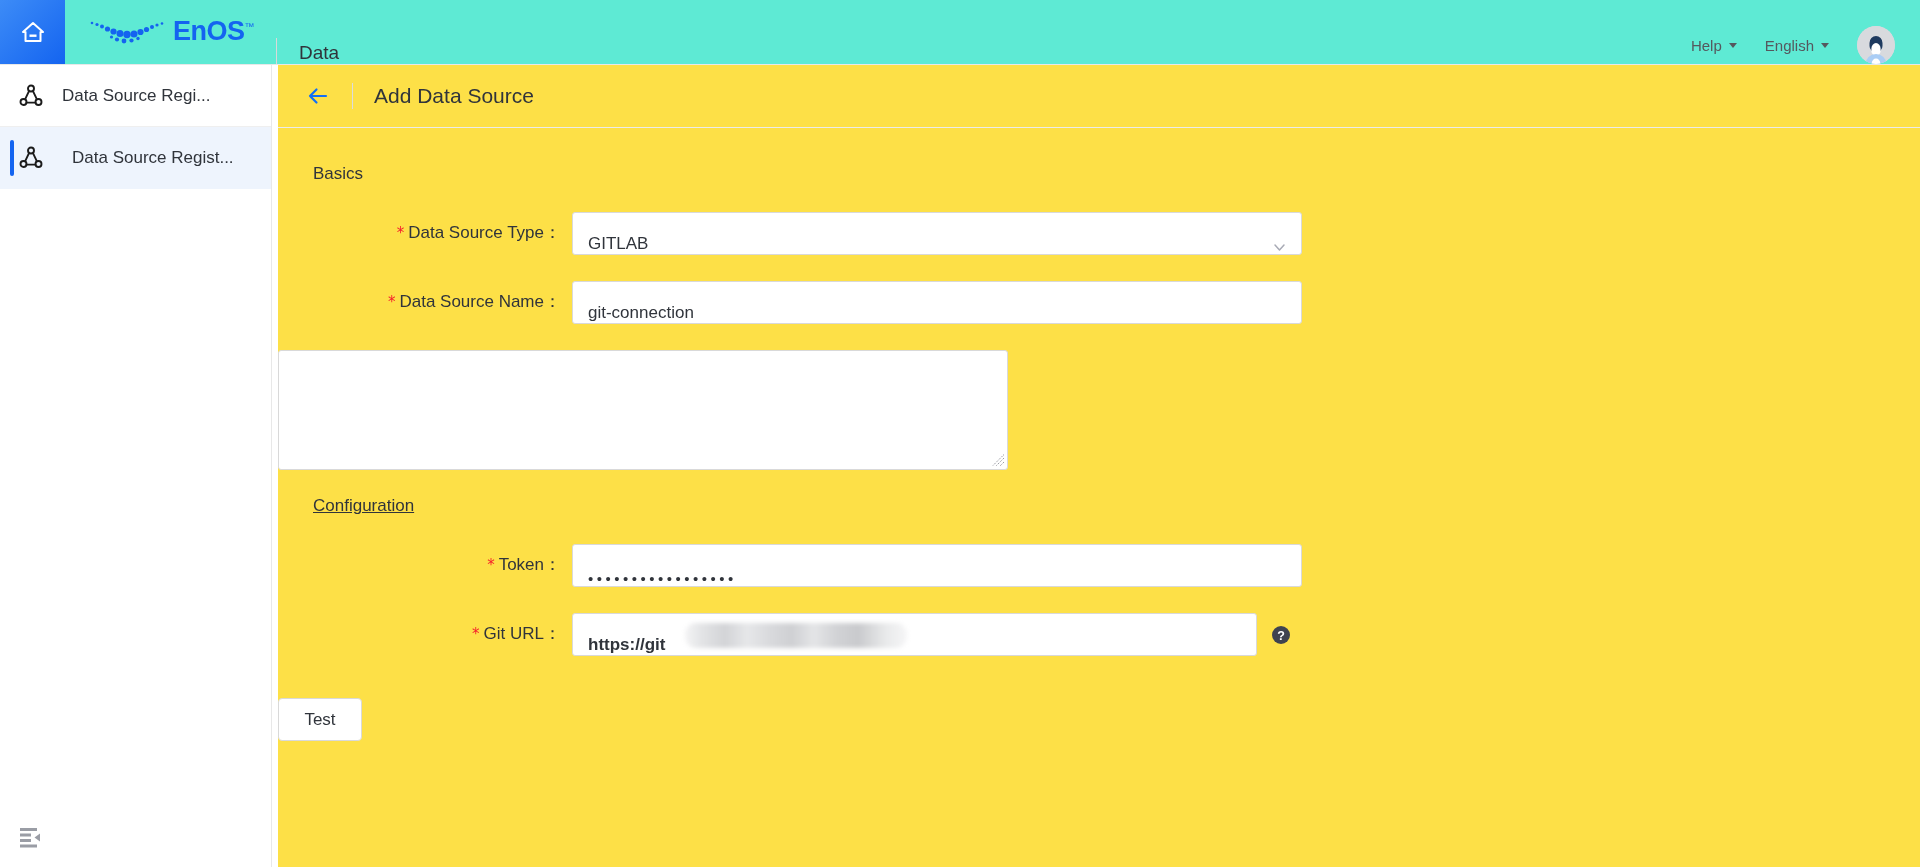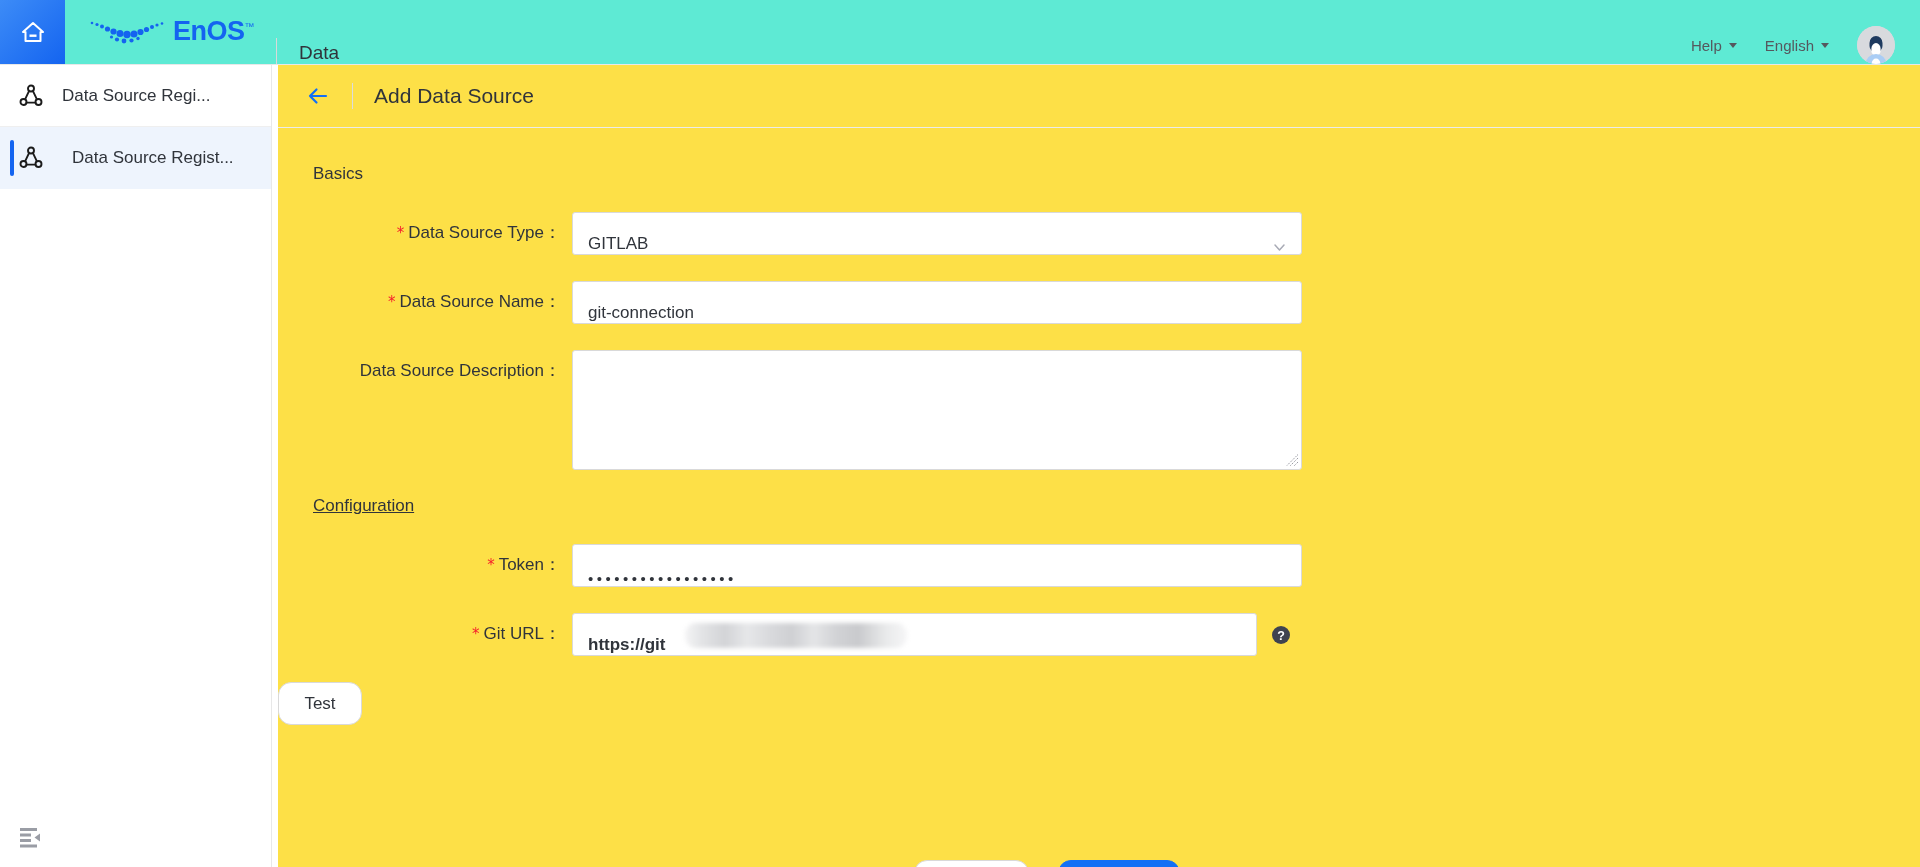--- a/index.html
+++ b/index.html
@@ -183,24 +183,24 @@
     background: linear-gradient(90deg,
       #f4f4f5 0%, #e2e3e5 8%, #d3d4d7 18%, #e6e7e9 28%,
       #d9dadd 38%, #cfd0d3 48%, #e4e5e7 58%, #d2d3d6 68%,
       #c9cacd 78%, #e8e9ea 90%, #f6f6f7 100%);
     filter: blur(2.2px);
     pointer-events: none;
   }
   .help-icon { width: 20px; height: 20px; cursor: pointer; flex:none; }
 
   .btn {
-    height: 43px; border-radius: 13px;
+    height: 43px; border-radius: 4px;
     font-size: 17px;
     display: inline-flex; align-items: center; justify-content: center;
-    cursor: pointer; user-select: none;
+    cursor: pointer; user-select: none; margin-top: 16px;
   }
   .btn-default {
     border: 1px solid #d9d9d9; background: #fff; color: #30343b;
     padding: 0 24px;
   }
   .btn-test { width: 84px; padding: 0; }
   .btn-primary {
     background: #1370f5; color: #fff; border: 1px solid #1370f5;
     padding: 0 38px; font-size: 18px;
   }
@@ -347,23 +347,20 @@
         <span class="req">*</span><span>Data Source Name：</span>
       </div>
       <div class="field">
         <div class="input-box">
           <span>git-connection</span>
         </div>
       </div>
     </div>
 
     <div class="row">
-      <div class="row-label">
-        <span>Data Source Description：</span>
-      </div>
       <div class="field">
         <div class="textarea-box">
           <svg class="resize-grip" viewBox="0 0 13 13">
             <path d="M12 4 L4 12 M12 8 L8 12 M12 0.5 L0.5 12" stroke="#8b8d96" stroke-width="1" stroke-dasharray="1.2 1.2" fill="none"></path>
           </svg>
         </div>
       </div>
     </div>
 
     <div class="section-title cfg" style="text-decoration:underline;">Configuration</div>

